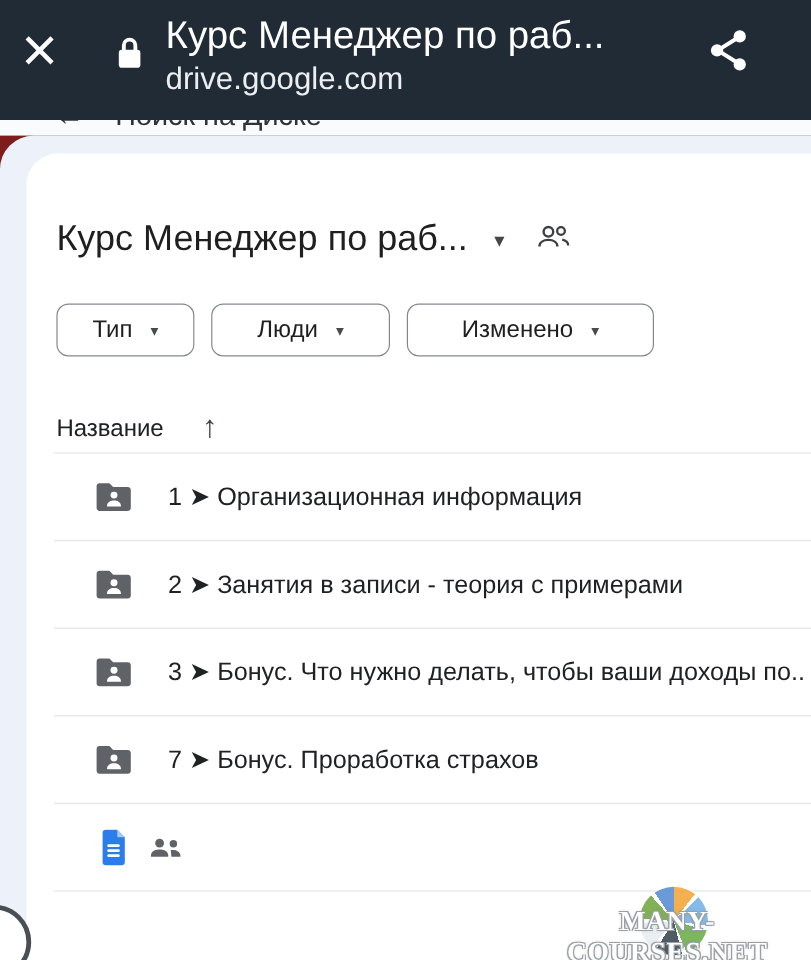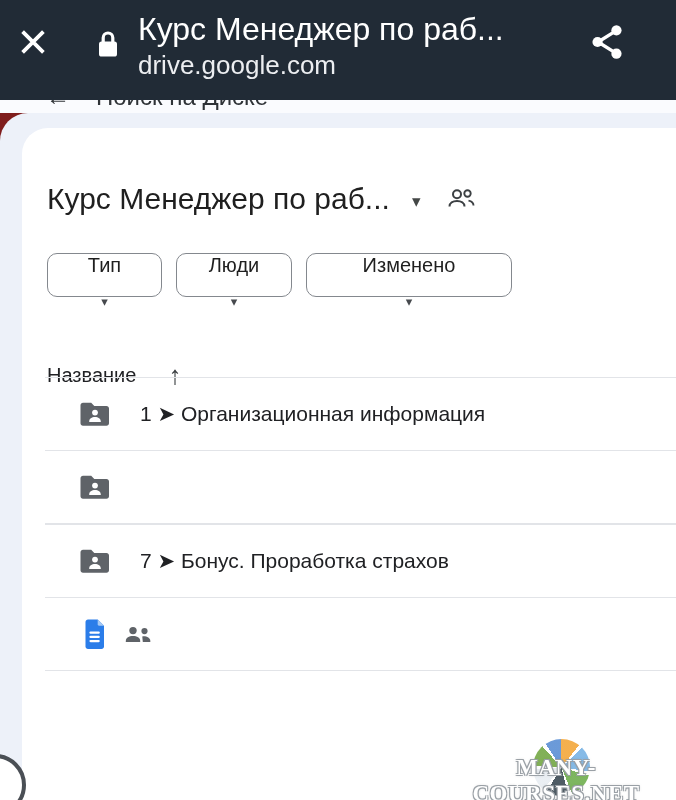--- a/index.html
+++ b/index.html
@@ -23,26 +23,26 @@
   
   .sheet{position:absolute;top:113px;left:0;width:676px;height:687px;background:#edf1f9;border-top-left-radius:28px;z-index:6;}
   .card{position:absolute;top:15px;left:22px;width:654px;height:672px;background:#ffffff;border-top-left-radius:26px;overflow:hidden;}
   
   .ftitle-row{position:absolute;top:50px;left:25px;width:610px;height:42px;display:flex;align-items:center;}
   .ftitle{font-size:30px;color:#1f1f1f;white-space:nowrap;}
   .ftitle-caret{font-size:17px;color:#444746;margin-left:22px;margin-top:4px;}
   .members-btn{margin-left:26px;margin-top:2px;display:flex;align-items:center;}
   
   .chips{position:absolute;top:125px;left:25px;display:flex;gap:14px;}
-  .chip{height:44px;border:1.5px solid #84888e;border-radius:10px;display:flex;align-items:center;gap:15px;box-sizing:border-box;background:#fff;flex-direction:column;}
-  .chip-1{width:115px}.chip-2{width:116px}.chip-3{width:206px}
+  .chip{height:44px;border:1.5px solid #84888e;border-radius:10px;display:flex;align-items:center;justify-content:center;gap:15px;box-sizing:border-box;background:#fff;}
+  .chip-1{width:115px}.chip-2{width:149px}.chip-3{width:206px}
   .chip-label{font-size:20px;color:#1f1f1f;}
   .chip-caret{font-size:13px;color:#474a4e;margin-top:2px;}
   
-  .sort-row{position:absolute;top:212px;left:25px;height:34px;display:flex;align-items:flex-start;margin-top:24px;}
+  .sort-row{position:absolute;top:212px;left:25px;height:34px;display:flex;align-items:center;}
   .sort-label{font-size:20px;color:#202124;}
   .sort-arrow{font-size:26px;color:#3c4043;margin-left:32px;margin-top:-4px;}
   
   .list{position:absolute;top:249px;left:0;width:654px;}
   .hr{height:1px;background:#e2e4e8;margin-left:23px;}
   .row{height:72px;display:flex;align-items:center;padding-left:56px;box-sizing:border-box;}
   .icon-box{width:32px;height:32px;display:flex;align-items:center;justify-content:center;flex:0 0 32px;}
   .r-label{font-size:21px;color:#202124;margin-left:30px;white-space:nowrap;overflow:hidden;max-width:540px;}
   .shared-ppl{margin-left:14px;flex:0 0 auto;display:flex;align-items:center;}
   
@@ -150,23 +150,34 @@
         <div class="hr"></div>
 
         <div class="row">
           <span class="icon-box">
             <svg width="31" height="26" viewBox="0 0 31 26">
               <path d="M1.5 4.2 C1.5 2.8 2.6 1.7 4 1.7 h8.2 l3.1 3.2 h12.2 c1.4 0 2.5 1.1 2.5 2.5 v14.9 c0 1.4-1.1 2.5-2.5 2.5 H4 c-1.4 0-2.5-1.1-2.5-2.5 Z" fill="#5f6368"></path>
               <circle cx="16" cy="11.6" r="2.9" fill="#ffffff"></circle>
               <path d="M10.2 20.6 c0-2.9 2.6-4.5 5.8-4.5 s5.8 1.6 5.8 4.5 v.5 h-11.6 Z" fill="#ffffff"></path>
             </svg>
           </span>
-        </div>
-        <div class="hr"></div>
-
+          <span class="r-label">2 ➤ Занятия в записи - теория с примерами</span>
+        </div>
+        <div class="hr"></div>
+
+        <div class="row">
+          <span class="icon-box">
+            <svg width="31" height="26" viewBox="0 0 31 26">
+              <path d="M1.5 4.2 C1.5 2.8 2.6 1.7 4 1.7 h8.2 l3.1 3.2 h12.2 c1.4 0 2.5 1.1 2.5 2.5 v14.9 c0 1.4-1.1 2.5-2.5 2.5 H4 c-1.4 0-2.5-1.1-2.5-2.5 Z" fill="#5f6368"></path>
+              <circle cx="16" cy="11.6" r="2.9" fill="#ffffff"></circle>
+              <path d="M10.2 20.6 c0-2.9 2.6-4.5 5.8-4.5 s5.8 1.6 5.8 4.5 v.5 h-11.6 Z" fill="#ffffff"></path>
+            </svg>
+          </span>
+          <span class="r-label">3 ➤ Бонус. Что нужно делать, чтобы ваши доходы по..</span>
+        </div>
         <div class="hr"></div>
 
         <div class="row">
           <span class="icon-box">
             <svg width="31" height="26" viewBox="0 0 31 26">
               <path d="M1.5 4.2 C1.5 2.8 2.6 1.7 4 1.7 h8.2 l3.1 3.2 h12.2 c1.4 0 2.5 1.1 2.5 2.5 v14.9 c0 1.4-1.1 2.5-2.5 2.5 H4 c-1.4 0-2.5-1.1-2.5-2.5 Z" fill="#5f6368"></path>
               <circle cx="16" cy="11.6" r="2.9" fill="#ffffff"></circle>
               <path d="M10.2 20.6 c0-2.9 2.6-4.5 5.8-4.5 s5.8 1.6 5.8 4.5 v.5 h-11.6 Z" fill="#ffffff"></path>
             </svg>
           </span>

